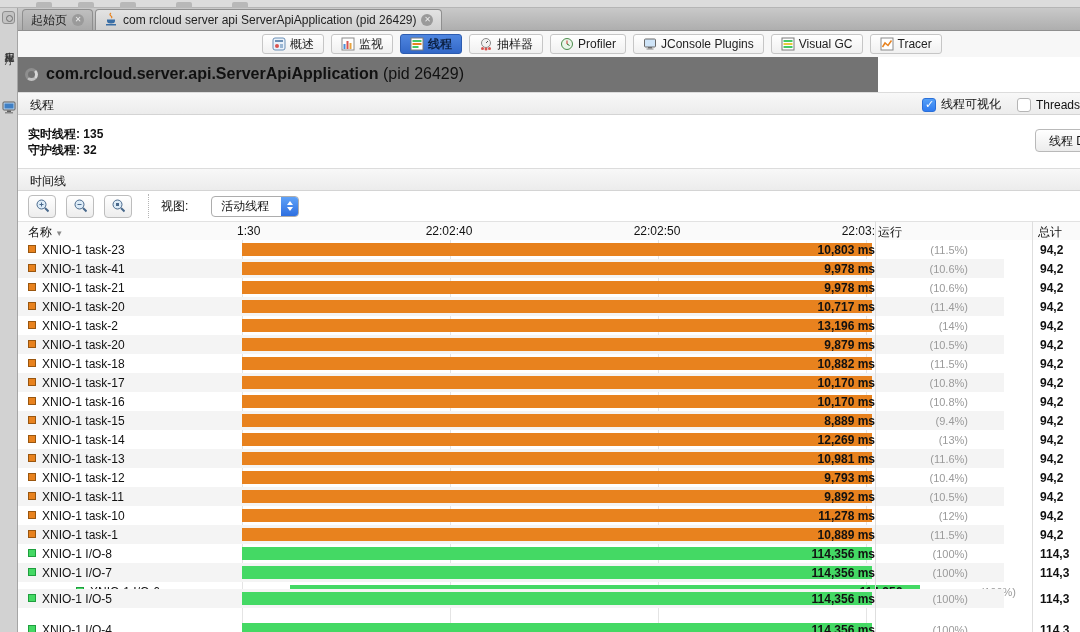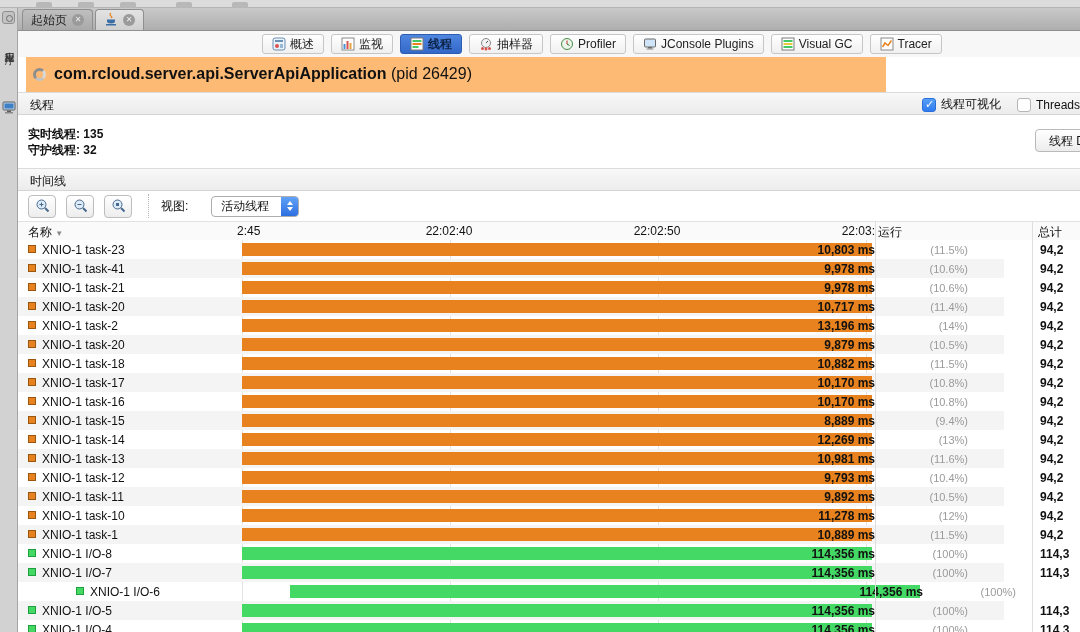--- a/index.html
+++ b/index.html
@@ -24,21 +24,21 @@
   .tab .close{width:12px;height:12px;border-radius:50%;background:#9a9a9a;color:#ececec;font-size:8px;line-height:12px;text-align:center;}
 
   .toolbar{position:absolute;left:18px;top:31px;width:1062px;height:26px;background:#f7f7f7;
     display:flex;align-items:center;gap:7px;padding-left:244px;}
   .seg{height:20px;display:flex;align-items:center;gap:4px;padding:0 9px;font-size:12px;color:#222;
     background:linear-gradient(#ffffff,#f0f0f0);border:1px solid #c6c6c6;border-radius:3px;cursor:pointer;white-space:nowrap;}
   .seg.selected{background:linear-gradient(#4f86e0,#3368c8);border-color:#2d5cb0;color:#0d2347;font-weight:bold;}
   .seg .icn{display:inline-flex;width:14px;height:14px;}
 
   
-  .title-band{position:absolute;left:26px;top:57px;width:860px;height:35px;background:#fdba74;}
+  .title-band{position:absolute;left:18px;top:57px;width:860px;height:35px;background:#737373;}
   .spinner{position:absolute;left:7px;top:11px;width:13px;height:13px;border-radius:50%;
     border:3px solid #8e8e8e;border-right-color:#d8d8d8;border-bottom-color:#c2c2c2;}
   .page-title{position:absolute;left:28px;top:8px;font-size:16px;font-weight:bold;color:#111;}
   .page-title .suffix{font-weight:normal;}
 
   .sect{position:absolute;left:18px;width:1062px;height:23px;background:linear-gradient(#f8f8f8,#ececec);
     border-top:1px solid #dcdcdc;border-bottom:1px solid #d4d4d4;font-size:12px;color:#111;}
   .sect .sect-label{position:absolute;left:12px;top:4px;}
   .sect-threads{top:92px;}
   .sect-timeline{top:168px;}
@@ -123,20 +123,21 @@
     <div class="tab">
       <span>起始页</span>
       <span class="close">✕</span>
     </div>
     <div class="tab active">
       <span><svg width="14" height="14">
           <path d="M7 1 q-2 1.5 0 3 q1.5 1 .3 2.2" fill="none" stroke="#e8821e" stroke-width="1.2"></path>
           <path d="M3 7.5 h8 v1.5 a4 2.5 0 0 1 -8 0 z" fill="#3a6ea5"></path>
           <rect x="2" y="12" width="10" height="1.5" fill="#3a6ea5"></rect>
         </svg></span>
+      <span>com rcloud server api ServerApiApplication (pid 26429)</span>
       <span class="close">✕</span>
     </div>
   </div>
 
 <div class="toolbar">
     <button class="seg">
       <span class="icn">
         <svg width="14" height="14">
           <rect x="1" y="1" width="12" height="12" rx="2" fill="#eaf2fb" stroke="#6b8fb5"></rect>
           <rect x="3" y="3" width="8" height="2" fill="#6b8fb5"></rect>
@@ -284,21 +285,21 @@
     <span class="stepper">
         <i class="up"></i>
         <i class="dn"></i>
       </span>
   </div>
 </div>
 
 <div class="thead">
   <span class="h-name"><span>名称</span> <span class="sort">▼</span></span>
   <div class="ticks">
-      <span class="tick" style="left: 0px; width: 60px; text-align: left;">2:45</span>
+      <span class="tick" style="left: 0px; width: 60px; text-align: left;">1:30</span>
       <span class="tick" style="left: 182px; width: 60px; text-align: center;">22:02:40</span>
       <span class="tick" style="left: 390px; width: 60px; text-align: center;">22:02:50</span>
       <span class="tick" style="left: 598px; width: 60px; text-align: center;">22:03:00</span>
     </div>
   <span class="h-run">运行</span>
   <span class="h-total">总计</span>
 </div>
 
 <div class="rows">
   <div class="gridline" style="left:224px"></div>
@@ -450,21 +451,21 @@
     <span class="total-val">114,3</span>
   </div>
     <div class="row" style="top: 342px; margin-left: 48px;">
     <span class="thread-icon io"></span>
     <span class="thread-name">XNIO-1 I/O-6</span>
     <div class="bar io"></div>
     <span class="run-val">114,356 ms</span>
     <span class="run-pct">(100%)</span>
     <span class="total-val">114,3</span>
   </div>
-    <div class="row alt" style="top: 361px;">
+    <div class="row alt" style="top: 349px;">
     <span class="thread-icon io"></span>
     <span class="thread-name">XNIO-1 I/O-5</span>
     <div class="bar io"></div>
     <span class="run-val">114,356 ms</span>
     <span class="run-pct">(100%)</span>
     <span class="total-val">114,3</span>
   </div>
     <div class="row" style="top: 380px;">
     <span class="thread-icon io"></span>
     <span class="thread-name">XNIO-1 I/O-4</span>

